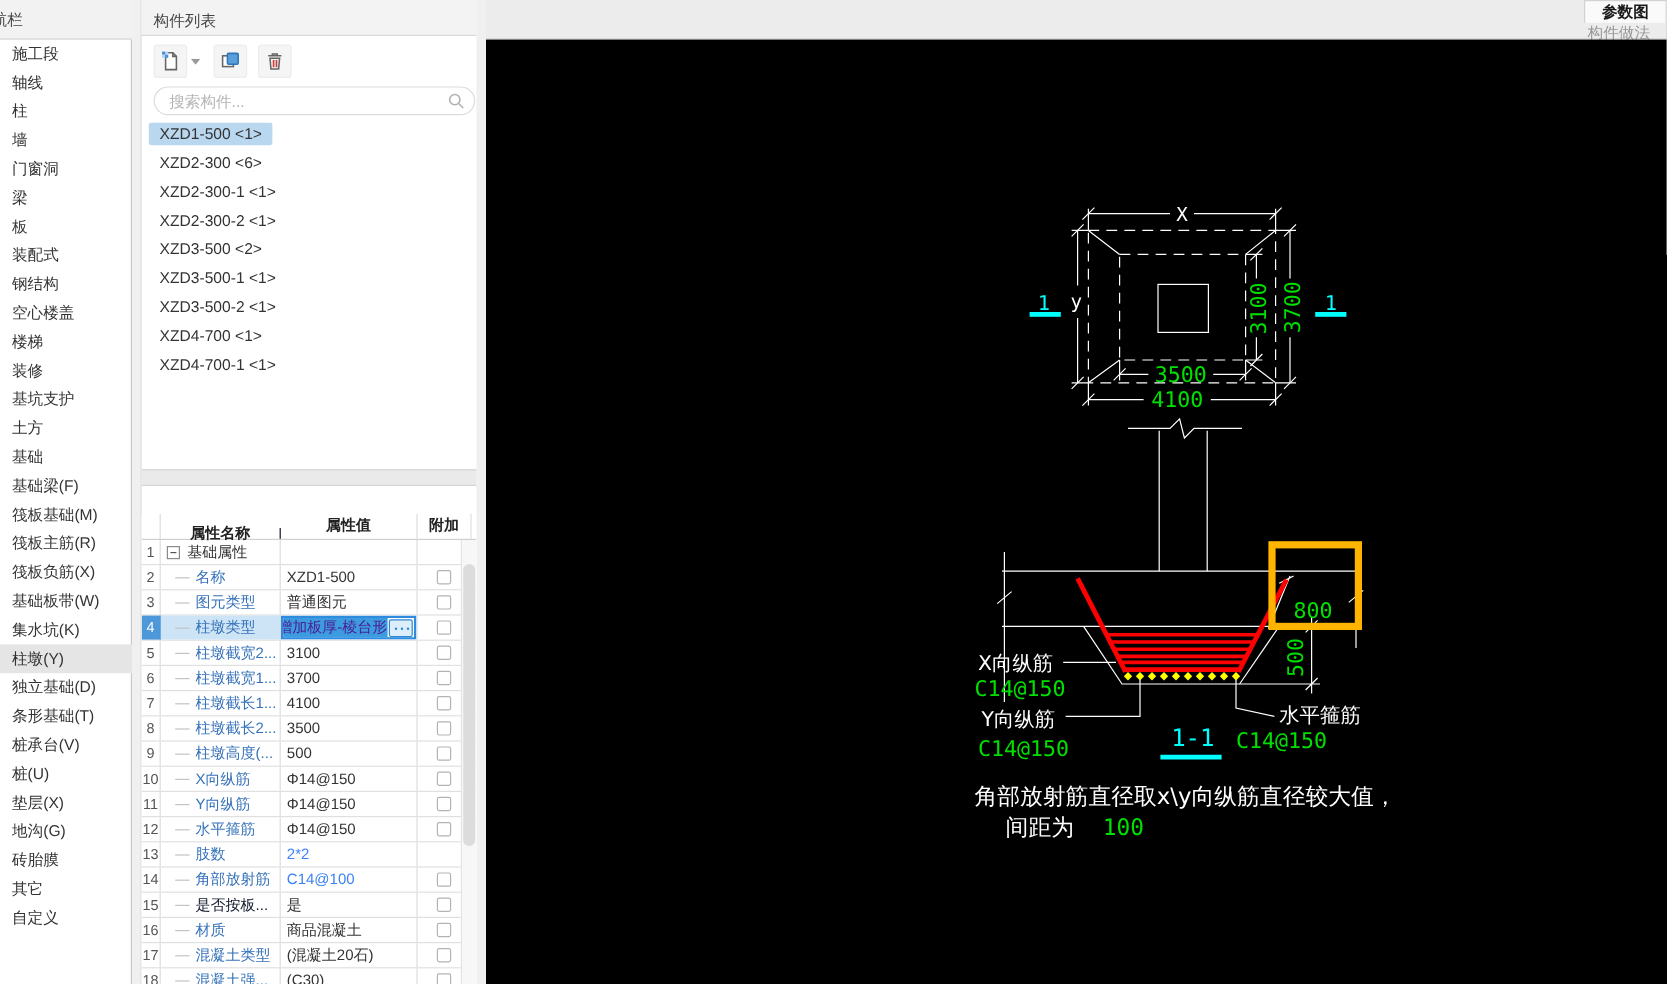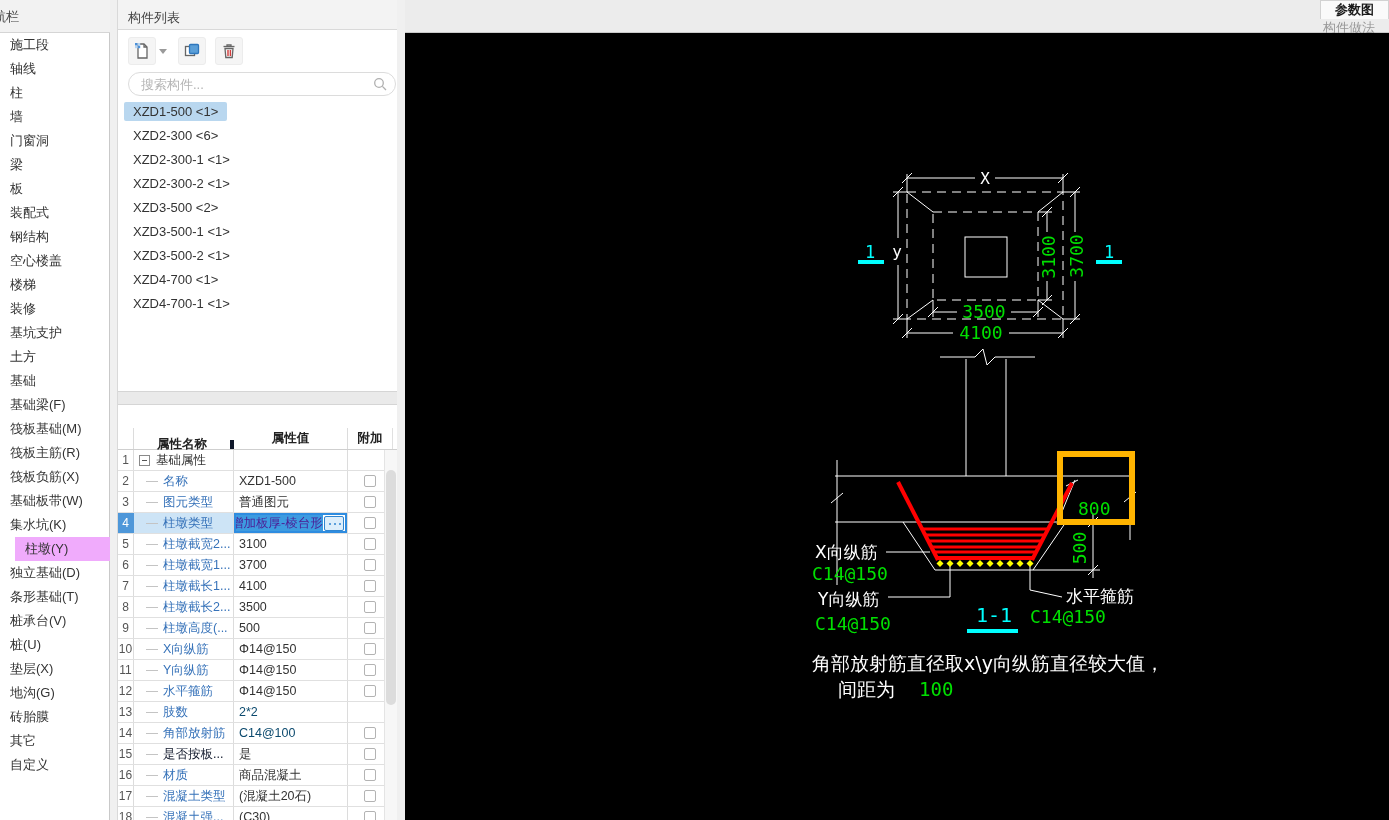--- a/index.html
+++ b/index.html
@@ -7,21 +7,21 @@
        font-family:"Liberation Sans","DejaVu Sans",sans-serif;font-size:13px;color:#333;}
   .app *{box-sizing:border-box;}
 
   
   .nav{position:absolute;left:0;top:0;width:110px;height:820px;background:#fff;border-right:1px solid #c9c9c9;}
   .nav-header{position:absolute;left:0;top:0;width:110px;height:33px;background:#f2f2f2;border-bottom:1px solid #d5d5d5;
               overflow:hidden;line-height:33px;color:#444;}
   .nav-header span{display:inline-block;margin-left:-20px;white-space:nowrap;}
   .nav-list{position:absolute;left:0;top:33px;width:110px;}
   .nav-item{height:24px;line-height:24px;padding-left:10px;cursor:default;white-space:nowrap;}
-  .nav-item.selected{background:#f0abfc;margin-left:15px;}
+  .nav-item.selected{background:#e5e5e5;}
 
   
   .comp{position:absolute;left:111px;top:0;width:294px;height:820px;background:#f0f0f0;}
   .comp-inner{position:absolute;left:6px;top:0;width:280px;height:820px;background:#fff;border-left:1px solid #d9d9d9;}
   .panel-header{position:absolute;left:0;width:100%;height:30px;background:#f3f3f3;border-bottom:1px solid #d9d9d9;
                 line-height:36px;padding-left:10px;color:#444;}
   .ph1{top:0;}
   .toolbar{position:absolute;left:10px;top:37px;height:28px;display:flex;align-items:center;}
   .tbtn{width:28px;height:28px;background:#f5f5f5;border:1px solid #ececec;border-radius:3px;
         display:flex;align-items:center;justify-content:center;margin-right:0;}
@@ -39,40 +39,40 @@
 
   .gapstrip{position:absolute;left:0;top:391px;width:100%;height:14px;background:#eaeaea;
             border-top:1px solid #d5d5d5;border-bottom:1px solid #d5d5d5;}
   .ph2{top:405px;height:23px;line-height:26px;margin-top:26px;}
 
   
   .ptable{position:absolute;left:0;top:428px;width:100%;height:392px;overflow:hidden;background:#fff;font-size:12.5px;}
   .phead{display:flex;height:22px;border-bottom:1px solid #cfcfcf;font-weight:bold;color:#222;}
   .phead div{display:flex;align-items:center;justify-content:center;}
   .col-num{width:16px;border-right:1px solid #dcdcdc;}
-  .col-name{width:100px;border-right:4px solid #0f172a;margin-top:12px;}
+  .col-name{width:100px;border-right:1px solid #0f172a;margin-top:12px;}
   .col-val{width:114px;border-right:1px solid #dcdcdc;}
   .col-extra{width:45px;border-right:1px solid #e0e0e0;}
   .prow{display:flex;height:21px;border-bottom:1px solid #e0e0e0;align-items:stretch;}
   .pnum{width:16px;border-right:1px solid #dcdcdc;display:flex;align-items:center;justify-content:center;color:#555;font-size:12px;}
   .pname-cell{width:100px;border-right:1px solid #dcdcdc;display:flex;align-items:center;overflow:hidden;}
   .tree-dash{width:12px;height:0;border-top:1px solid #c4c4c4;margin:0 5px 0 12px;flex:none;}
   .minus-box{display:none;width:11px;height:11px;border:1px solid #8a8a8a;margin:0 6px 0 5px;position:relative;flex:none;background:#fff;}
   .minus-box:after{content:"";position:absolute;left:2px;right:2px;top:4px;border-top:1px solid #555;}
   .pname{color:#3672b9;white-space:nowrap;}
   .pval-cell{width:114px;border-right:1px solid #dcdcdc;display:flex;align-items:center;overflow:hidden;padding-left:5px;}
   .pval{white-space:nowrap;color:#333;}
   .dots-btn{display:none;}
   .pextra{width:45px;border-right:1px solid #e0e0e0;display:flex;align-items:center;justify-content:center;}
   .chk{width:12px;height:12px;border:1px solid #b3b3b3;border-radius:2px;background:#fff;visibility:hidden;}
   .prow.check .chk{visibility:visible;}
   .prow.group .minus-box{display:block;}
   .prow.group .pname{color:#333;}
   .prow.black-name .pname{color:#0f172a;}
-  .prow.gray-val .pval{color:#0c4a6e;margin-top:28px;}
+  .prow.gray-val .pval{color:#3b82f6;margin-top:28px;}
   .prow.editing .pnum{background:#4e97d9;color:#fff;border-right-color:#4e97d9;}
   .prow.editing .pname-cell{background:#cde4f6;}
   .prow.editing .pval-cell{padding:0;}
   .prow.editing .pval-box{display:flex;align-items:center;width:100%;height:100%;border:2px solid #2e8ce0;background:#fff;overflow:hidden;}
   .prow.editing .pval{margin-left:-5px;background:#3d9be0;color:#4c1d95;padding:11px 0;}
   .prow.editing .dots-btn{display:block;flex:none;width:20px;height:15px;margin:0 1px 0 auto;border:1px solid #2f85d0;
         border-radius:2px;background:#ddeefb;position:relative;}
   .dots-btn:after{content:"";position:absolute;left:4px;top:6px;width:2px;height:2px;border-radius:50%;background:#2f85d0;
         box-shadow:5px 0 0 0 #2f85d0,10px 0 0 0 #2f85d0;}
   .pscroll{position:absolute;right:0;top:22px;bottom:0;width:13px;background:#f7f7f7;border-left:1px solid #e4e4e4;}

